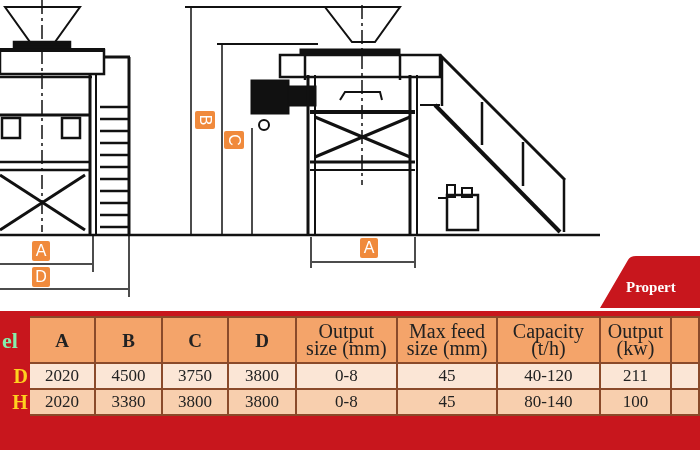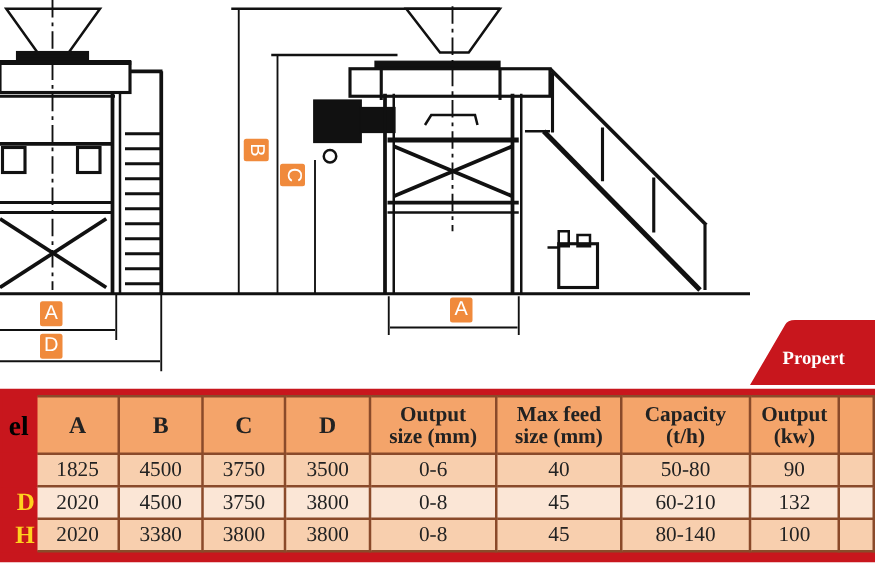--- a/index.html
+++ b/index.html
@@ -4,23 +4,23 @@
 <style>
   html, body { margin:0; padding:0; }
   body { width:700px; height:450px; overflow:hidden; background:#ffffff; position:relative; font-family:"Liberation Serif", serif; }
   .drawing { position:absolute; left:0; top:0; width:700px; height:300px; }
   .dim-label { position:absolute; background:#f08a3c; color:#ffffff; font-family:"Liberation Sans", sans-serif; font-size:16px; line-height:20px; text-align:center; width:18px; height:20px; border-radius:2px; }
   .banner { position:absolute; left:600px; top:256px; width:110px; height:52px; }
   .banner-text { position:absolute; left:626px; top:279px; color:#ffffff; font-family:"Liberation Serif", serif; font-weight:bold; font-size:15px; white-space:nowrap; }
   .table-wrap { position:absolute; left:0; top:311px; width:700px; height:139px; background:#c8161d; }
   table.spec { position:absolute; left:0; top:5px; border-collapse:collapse; table-layout:fixed; }
   table.spec td, table.spec th { border:2px solid #8a4a2a; text-align:center; padding:0; font-family:"Liberation Serif", serif; color:#222; }
-  table.spec th { background:#f4a46a; font-size:17px; font-weight:bold; height:44px; line-height:17px; }
+  table.spec th { background:#f4a46a; font-size:20px; font-weight:normal; height:44px; line-height:17px; }
   table.spec th.letter { font-weight:bold; font-size:19px; }
-  table.spec th.model { background:#c8161d; color:#000000; font-weight:bold; font-size:22px; text-align:center; border-color:#c8161d; }
+  table.spec th.model { background:#c8161d; color:#86efac; font-weight:bold; font-size:22px; text-align:left; border-color:#c8161d; }
   table.spec td { font-size:17px; height:24px; }
   table.spec td.model { background:#c8161d; color:#ffd21f; font-weight:bold; font-size:20px; text-align:right; border-color:#c8161d; }
   tr.r0 td { background:#f8cfae; }
   tr.r1 td { background:#fbe6d6; }
   tr.r2 td { background:#f8cfae; }
   tr td.model { background:#c8161d !important; }
   td.last, th.last { background:#f4a46a; }
 </style>
 </head>
 <body>
@@ -156,42 +156,30 @@
       <th class="letter">A</th>
       <th class="letter">B</th>
       <th class="letter">C</th>
       <th class="letter">D</th>
       <th><span>Output</span><br><span>size (mm)</span></th>
       <th><span>Max feed</span><br><span>size (mm)</span></th>
       <th><span>Capacity</span><br><span>(t/h)</span></th>
       <th><span>Output</span><br><span>(kw)</span></th>
       <th class="last"></th>
     </tr>
-    <tr class="r0">
-      <td class="model"></td>
-      <td>1825</td>
-      <td>4500</td>
-      <td>3750</td>
-      <td>3500</td>
-      <td>0-6</td>
-      <td>40</td>
-      <td>50-80</td>
-      <td>90</td>
-      <td></td>
-    </tr>
     <tr class="r1">
       <td class="model">D</td>
       <td>2020</td>
       <td>4500</td>
       <td>3750</td>
       <td>3800</td>
       <td>0-8</td>
       <td>45</td>
-      <td>60-210</td>
-      <td>132</td>
+      <td>40-120</td>
+      <td>211</td>
       <td></td>
     </tr>
     <tr class="r2">
       <td class="model">H</td>
       <td>2020</td>
       <td>3380</td>
       <td>3800</td>
       <td>3800</td>
       <td>0-8</td>
       <td>45</td>

